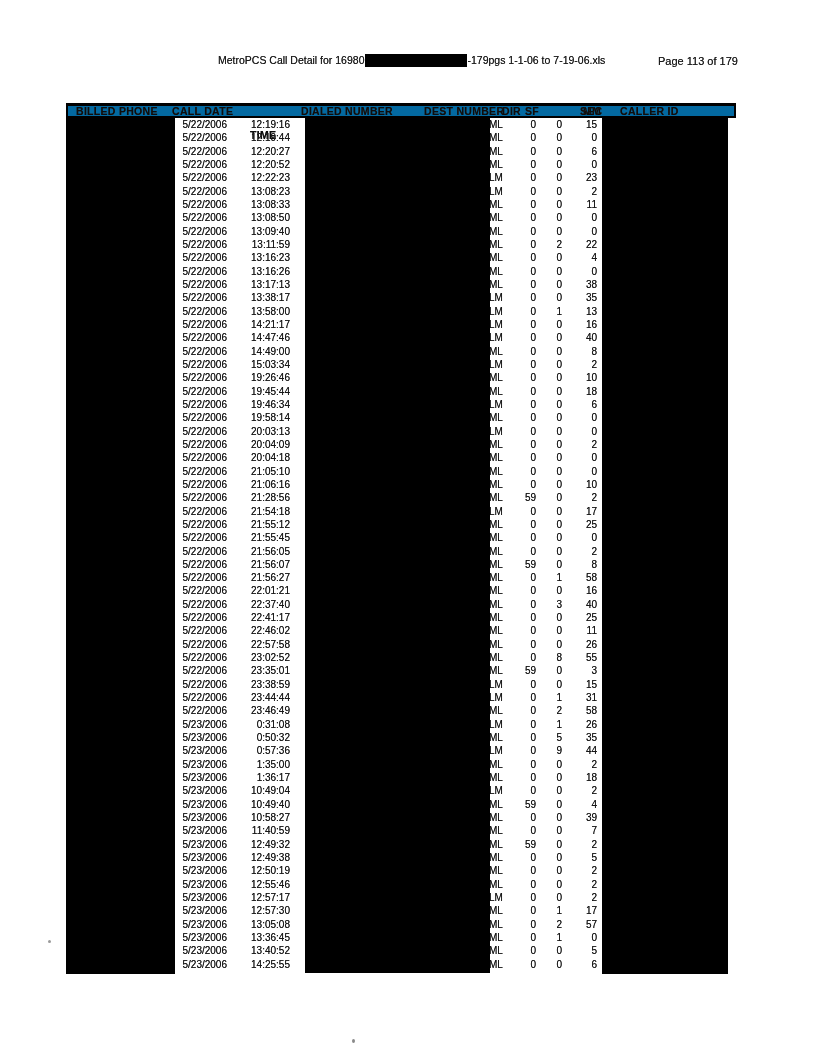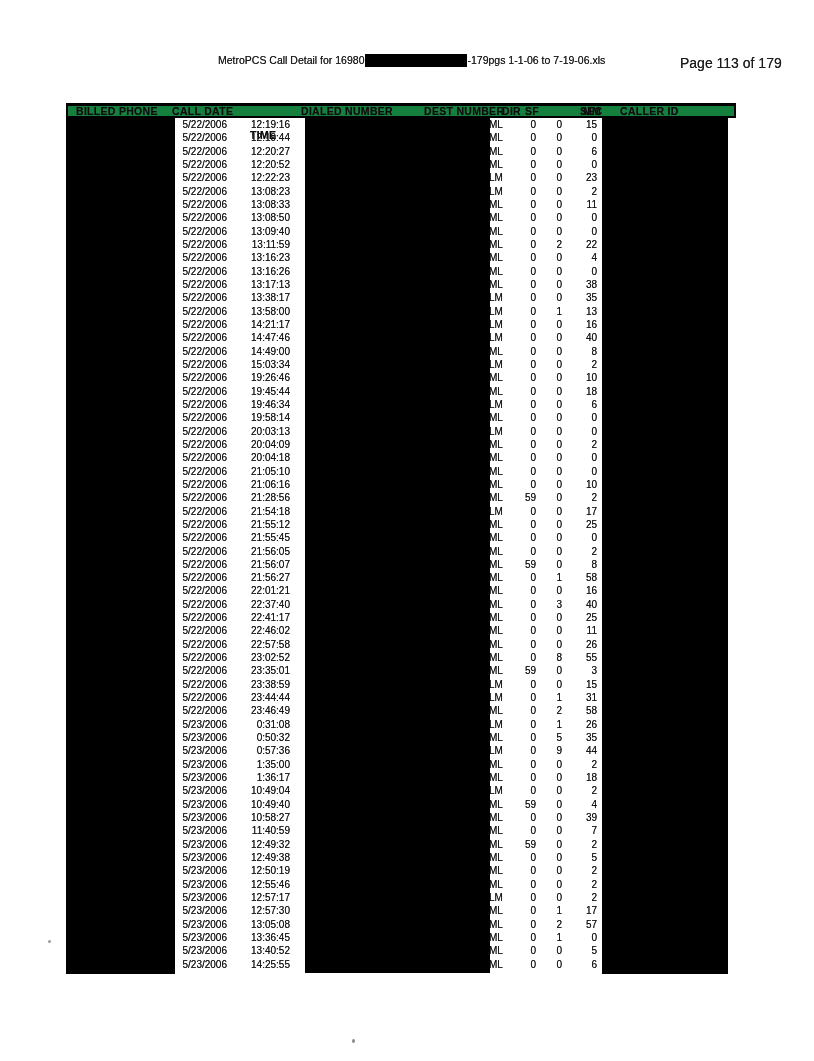--- a/index.html
+++ b/index.html
@@ -19,29 +19,29 @@
     position:absolute;left:218px;top:54px;height:15px;
     display:flex;align-items:flex-start;
     font-size:10.5px;color:#1b1b1b;white-space:nowrap;
     text-shadow:0 0 .4px #444;
   }
   .redaction-inline{
     display:inline-block;width:102px;height:13px;background:#000;
     margin:0 0 0 1px;
   }
   .page-label{
-    position:absolute;left:680px;top:55px;
-    font-size:14px;color:#1b1b1b;white-space:nowrap;
+    position:absolute;left:658px;top:55px;
+    font-size:11px;color:#1b1b1b;white-space:nowrap;
     text-shadow:0 0 .4px #444;
   }
   
   .call-table{position:absolute;left:66px;top:103px;width:670px;}
   .thead{
     position:relative;height:15px;box-sizing:border-box;
-    border:2px solid #000;border-top-width:3px;background:#15803d;
+    border:2px solid #000;border-top-width:3px;background:#0369a1;
   }
   .th{
     position:absolute;top:0;
     font-size:10.5px;font-weight:bold;letter-spacing:.3px;
     line-height:10px;white-space:nowrap;color:#0d0d0d;
     text-shadow:0 0 .4px #333;
   }
   .th-billed{left:8px;}
   .th-calldate{left:104px;}
   .th-time{left:182px;margin-top:24px;}

